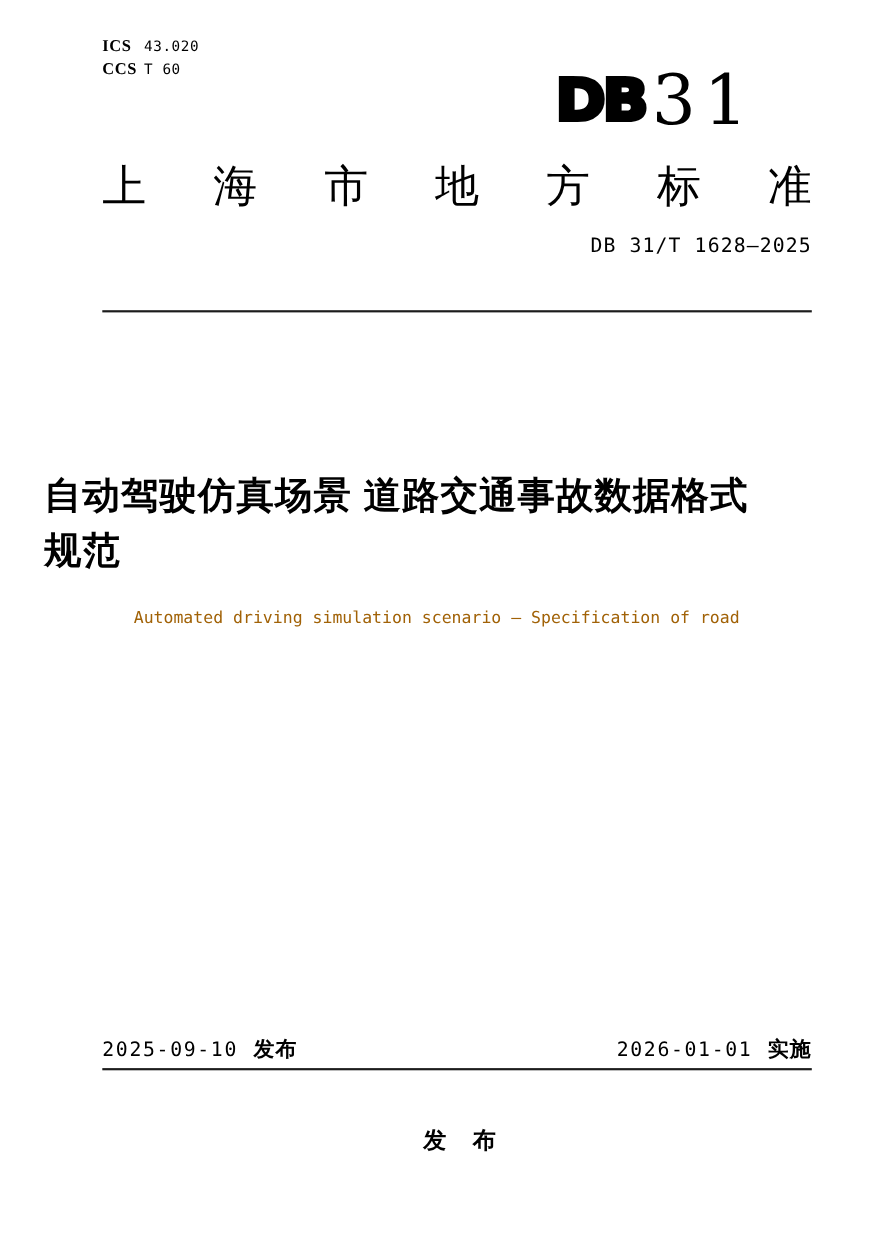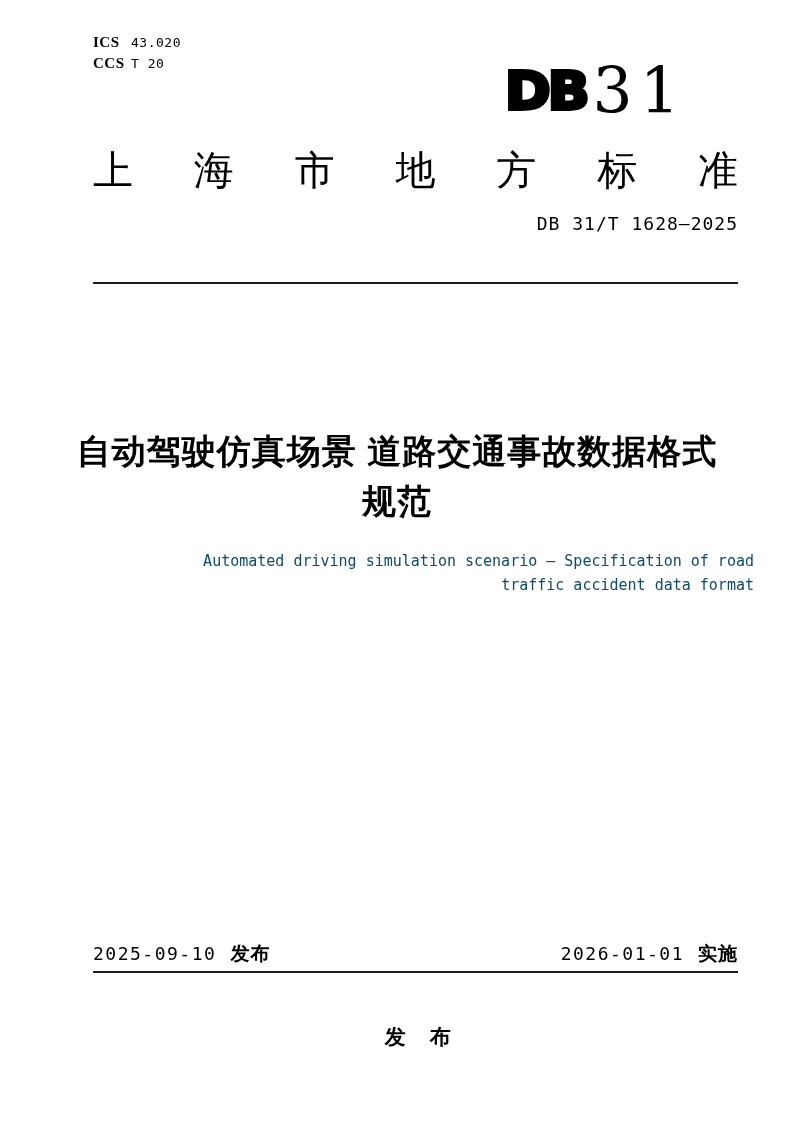--- a/index.html
+++ b/index.html
@@ -60,32 +60,32 @@
     font-size: 18px; letter-spacing: 1px;
   }
 
   .rule { position: absolute; left: 93px; width: 645px; height: 2px; background: #1c1c1c; }
   .rule-top { top: 282px; }
   .rule-bottom { top: 971px; }
 
   
   .doc-title {
     position: absolute; left: 40px; top: 426px; width: 714px;
-    text-align: center; font-weight: 700;
+    text-align: left; font-weight: 700;
     font-size: 34px; line-height: 50px;
     letter-spacing: 1px;
   }
 
   
   .doc-title-en {
     position: absolute; left: 40px; top: 549px; width: 714px;
-    text-align: right;
+    text-align: center;
     font-family: "DejaVu Sans Mono", monospace;
     font-size: 15px; line-height: 24px; letter-spacing: 0px;
-    color: #0c4a6e;
+    color: #a16207;
   }
 
   
   .dates {
     position: absolute; left: 93px; top: 941px; width: 645px;
     display: flex; justify-content: space-between; align-items: baseline;
   }
   .date-group { display: flex; align-items: baseline; }
   .date-value {
     font-family: "DejaVu Sans Mono", monospace;
@@ -108,21 +108,21 @@
 
 <div class="page">
 
   <div class="codes">
     <div class="code-row">
       <span class="code-label">ICS</span>
       <span class="code-value">43.020</span>
     </div>
     <div class="code-row">
       <span class="code-label">CCS</span>
-      <span class="code-value">T 20</span>
+      <span class="code-value">T 60</span>
     </div>
   </div>
 
   <div class="logo">
     <span class="logo-db">DB</span>
     <span class="logo-num">31</span>
   </div>
 
   <div class="standard-type">上海市地方标准</div>
 
@@ -130,21 +130,20 @@
 
   <div class="rule rule-top"></div>
 
   <div class="doc-title">
     <div>自动驾驶仿真场景 道路交通事故数据格式</div>
     <div>规范</div>
   </div>
 
   <div class="doc-title-en">
     <div>Automated driving simulation scenario — Specification of road</div>
-    <div>traffic accident data format</div>
   </div>
 
   <div class="dates">
     <div class="date-group">
       <span class="date-value">2025-09-10</span>
       <span class="date-label">发布</span>
     </div>
     <div class="date-group">
       <span class="date-value">2026-01-01</span>
       <span class="date-label">实施</span>

